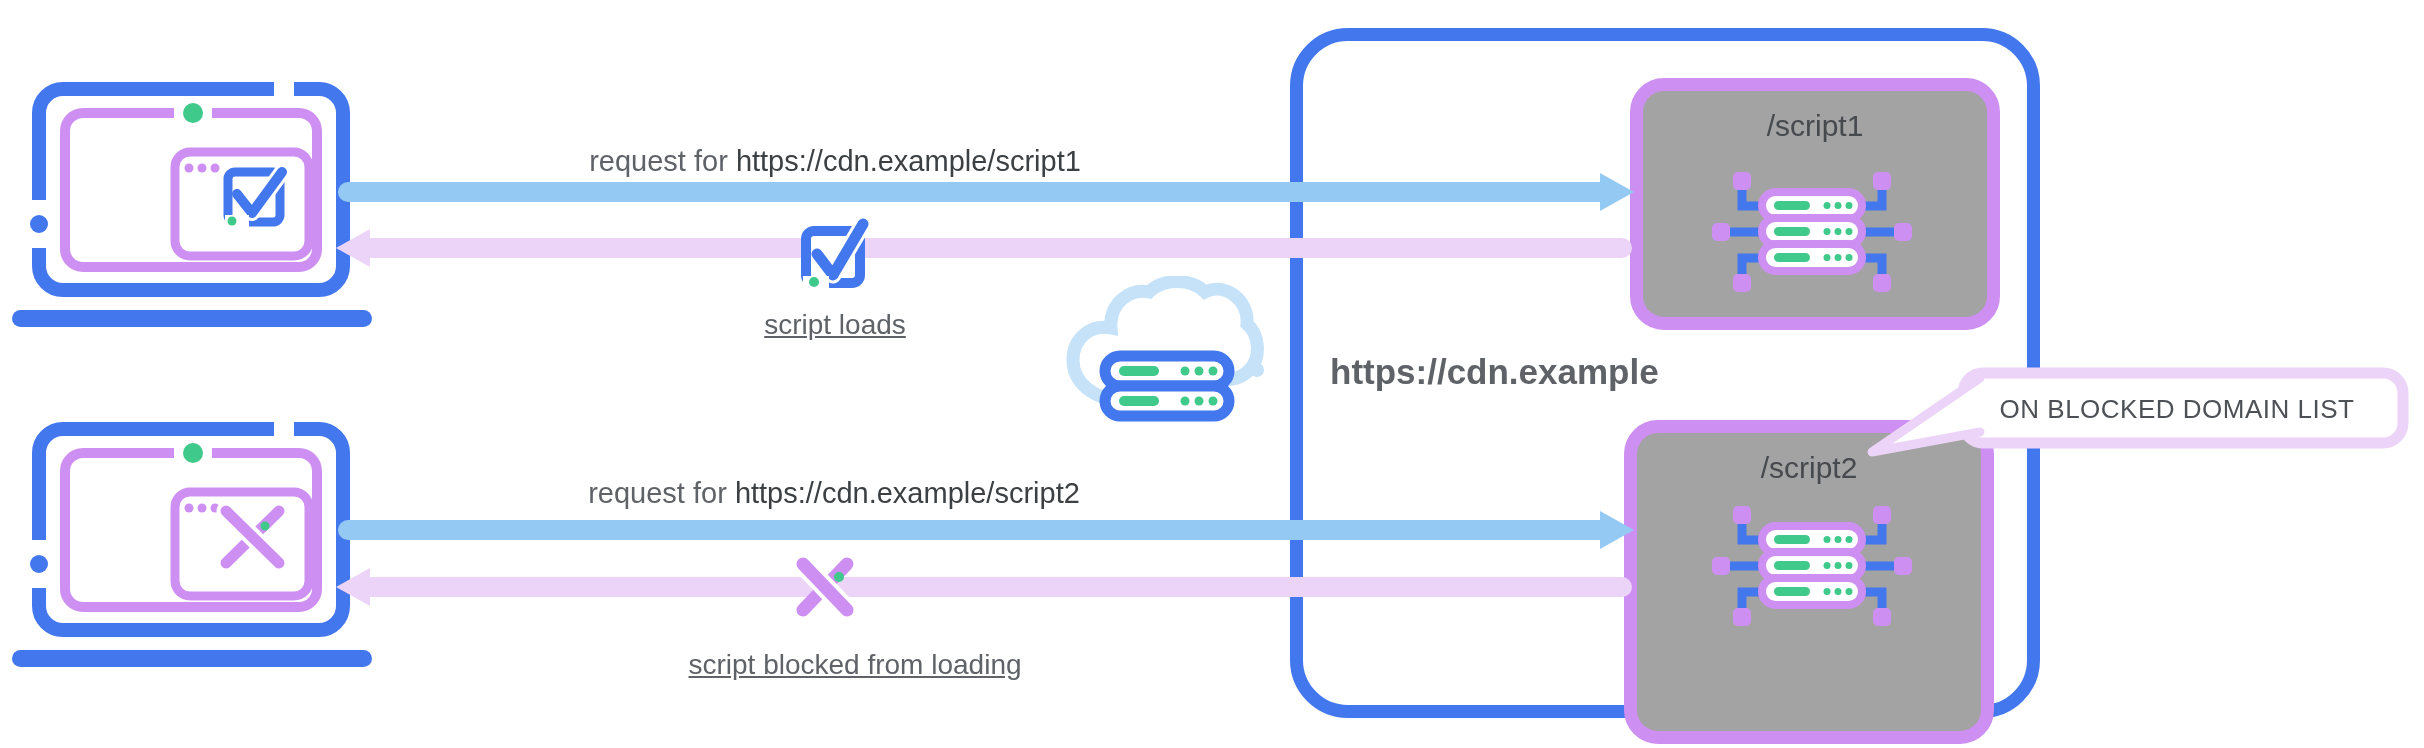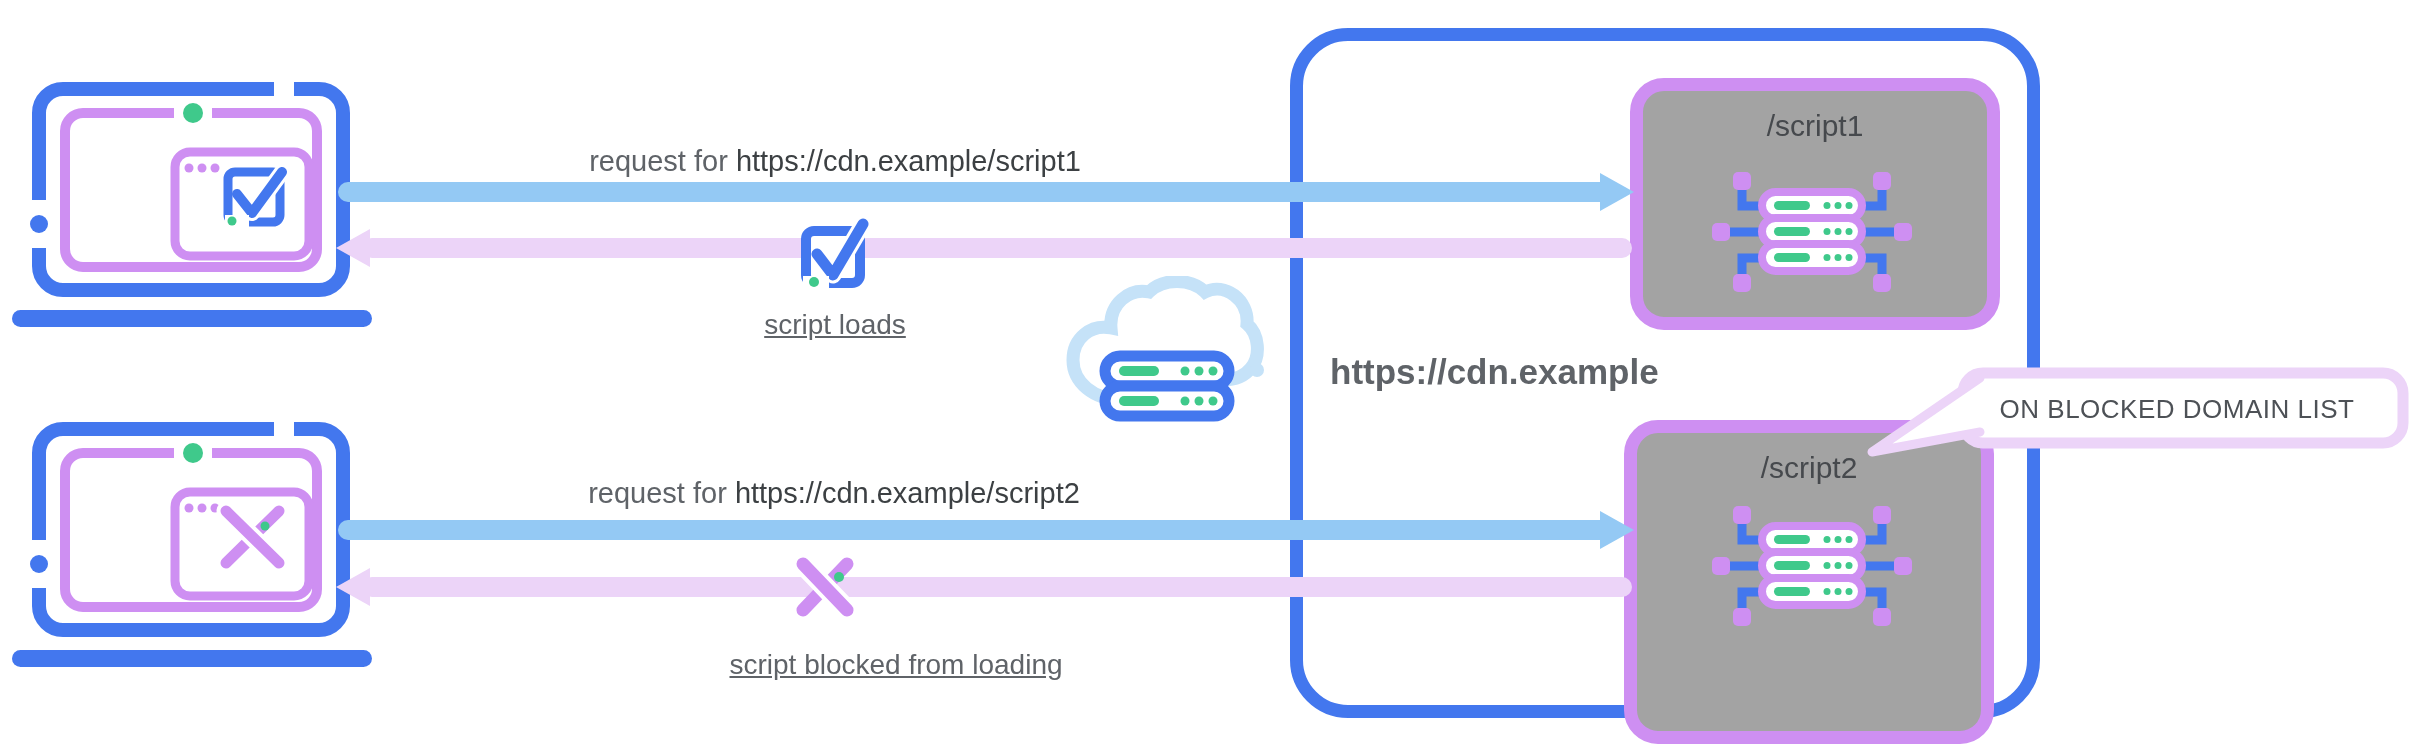--- a/index.html
+++ b/index.html
@@ -205,21 +205,21 @@
   <div class="abs lane-text" style="left:834px;top:478px">
     <span>request for</span>
     <b>https://cdn.example/script2</b>
   </div>
   <svg class="abs mid-icon" style="left:789px;top:548px" width="72" height="76" viewBox="0 0 72 76">
     <path class="st-purple" d="M58,16 L14,62" fill="none" stroke-width="13" stroke-linecap="round"></path>
     <path d="M14,16 L58,62" stroke="#fff" stroke-width="21" fill="none" stroke-linecap="round"></path>
     <path class="st-purple" d="M14,16 L58,62" fill="none" stroke-width="13" stroke-linecap="round"></path>
     <circle class="fl-green" cx="50" cy="29" r="5"></circle>
   </svg>
-  <div class="abs result-text" style="left:896px;top:650px">script blocked from loading</div>
+  <div class="abs result-text" style="left:855px;top:650px">script blocked from loading</div>
 
   <svg class="abs callout" width="560" height="104" viewBox="0 0 560 104">
     <rect class="st-lpurple" x="105" y="15" width="440" height="70" rx="20" fill="#fff" stroke-width="11"></rect>
     <polygon points="122,22 14,94 122,72" fill="#fff"></polygon>
     <path class="st-lpurple" d="M122,20 L14,94 L122,74" fill="none" stroke-width="9" stroke-linecap="round" stroke-linejoin="round"></path>
   </svg>
   <div class="abs callout-label">ON BLOCKED DOMAIN LIST</div>
 
 </div>
 

